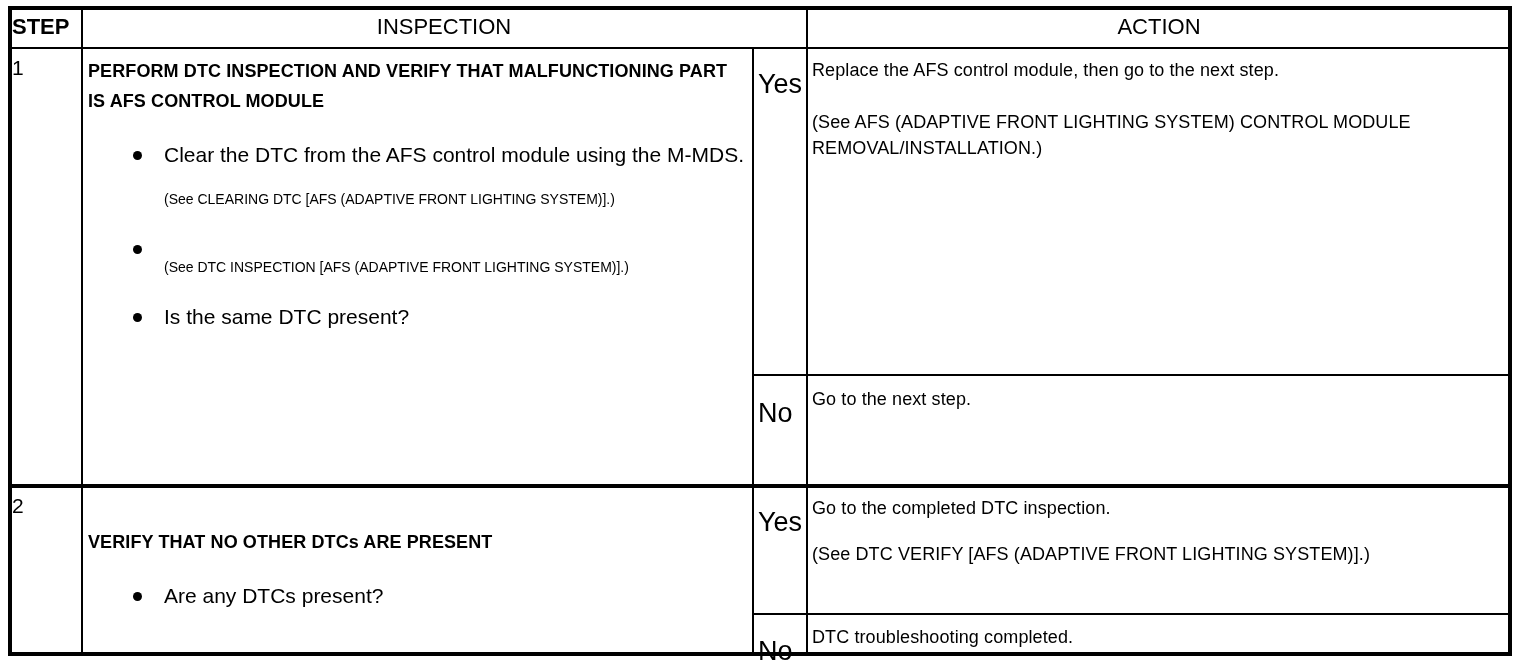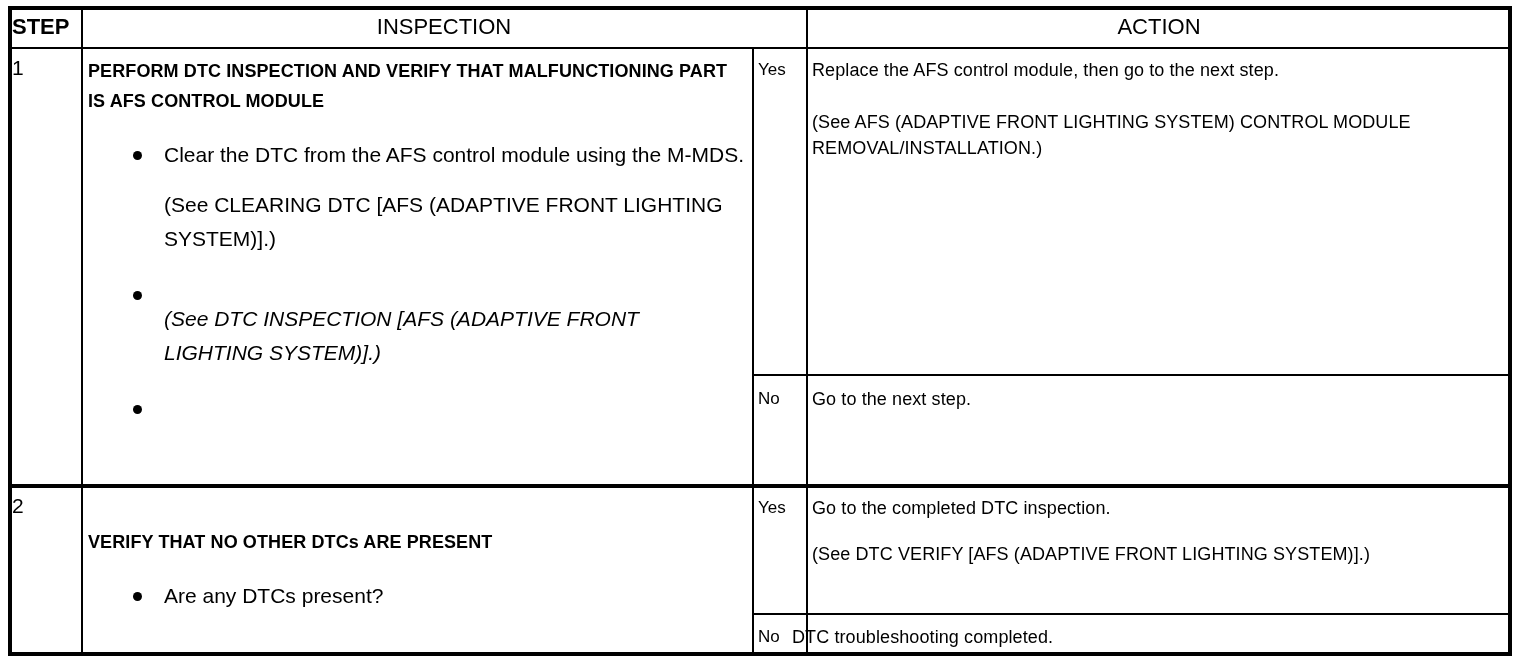--- a/index.html
+++ b/index.html
@@ -90,26 +90,27 @@
     position: absolute;
     left: 45px;
     top: 9px;
     width: 9px;
     height: 9px;
     border-radius: 50%;
     background: #000;
   }
   .sub-note {
     padding-left: 76px;
-    font-size: 21px;
-    line-height: 34px;
+    font-size: 14px;
+    line-height: 22px;
   }
   .yn {
-    font-size: 17px;
-    line-height: 26px;
+    font-size: 27px;
+    line-height: 26px;
+    margin-top: 14px;
   }
 </style>
 </head>
 <body>
 
 <div class="sheet">
 
   <div class="frame"></div>
 
   <div class="hline" style="left:8px; top:47px; width:1504px;"></div>
@@ -153,26 +154,27 @@
     </div>
     <div class="gap-sm"></div>
     <div class="sub-note">(See CLEARING DTC [AFS (ADAPTIVE FRONT LIGHTING SYSTEM)].)</div>
 
     <div class="gap-md"></div>
 
     <div class="bullet-row">
       <span class="bullet-dot"></span>
     </div>
     <div class="gap-sm"></div>
-    <div class="sub-note" style="max-width:560px;font-style:italic;">(See DTC INSPECTION [AFS (ADAPTIVE FRONT LIGHTING SYSTEM)].)</div>
-
-    <div class="gap-md"></div>
-
-    <div class="bullet-row">
-      <span class="bullet-dot"></span>
+    <div class="sub-note" style="max-width:560px;">(See DTC INSPECTION [AFS (ADAPTIVE FRONT LIGHTING SYSTEM)].)</div>
+
+    <div class="gap-md"></div>
+
+    <div class="bullet-row">
+      <span class="bullet-dot"></span>
+      <span>Is the same DTC present?</span>
     </div>
   </div>
 
   <div class="cell" style="left:758px; top:57px; width:46px;">
     <div class="yn">Yes</div>
   </div>
   <div class="cell" style="left:812px; top:57px; width:694px;">
     <div class="txt">Replace the AFS control module, then go to the next step.</div>
     <div class="gap-md"></div>
     <div class="txt" style="max-width:628px;">(See AFS (ADAPTIVE FRONT LIGHTING SYSTEM) CONTROL MODULE REMOVAL/INSTALLATION.)</div>
@@ -205,17 +207,17 @@
   </div>
   <div class="cell" style="left:812px; top:495px; width:694px;">
     <div class="txt">Go to the completed DTC inspection.</div>
     <div class="gap-sm"></div>
     <div class="txt" style="max-width:660px;">(See DTC VERIFY [AFS (ADAPTIVE FRONT LIGHTING SYSTEM)].)</div>
   </div>
 
   <div class="cell" style="left:758px; top:624px; width:46px;">
     <div class="yn">No</div>
   </div>
-  <div class="cell" style="left:792px; top:624px; width:694px;">
+  <div class="cell" style="left:812px; top:624px; width:694px;">
     <div class="txt">DTC troubleshooting completed.</div>
   </div>
 
 </div>
 
 </body></html>

